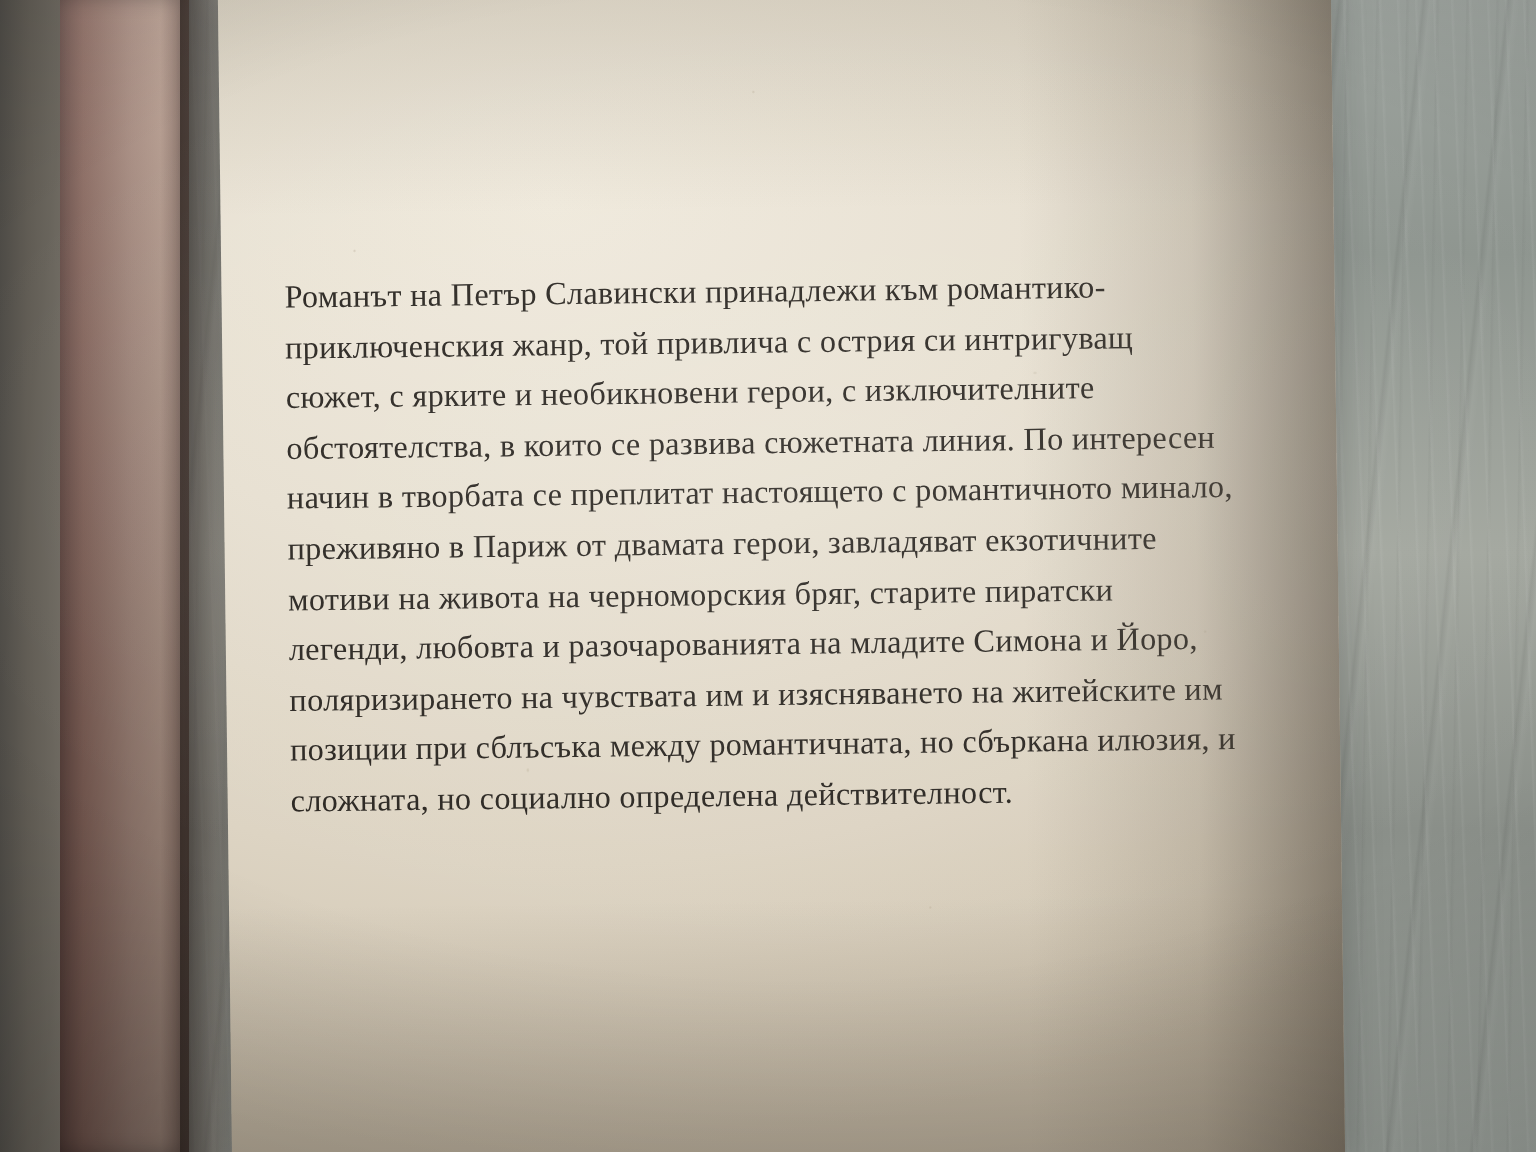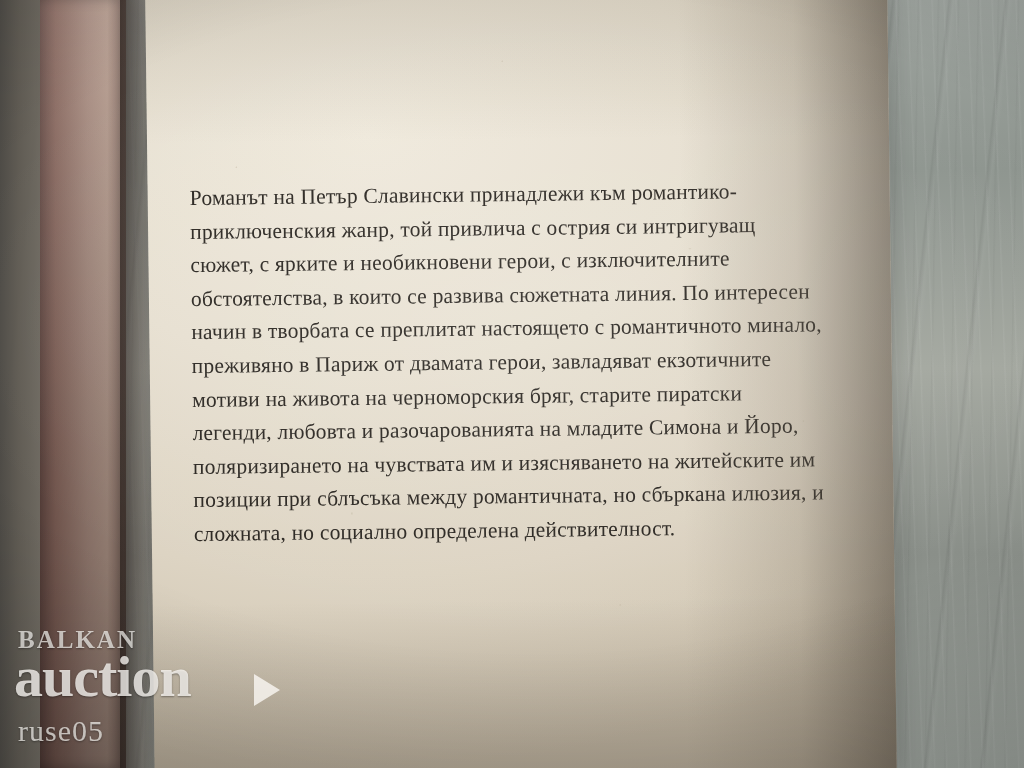--- a/index.html
+++ b/index.html
@@ -212,20 +212,14 @@
       <p class="last">Романът на Петър Славински принадлежи към романтико-приключенския жанр, той привлича с острия си интригуващ сюжет, с ярките и необикновени герои, с изключителните обстоятелства, в които се развива сюжетната линия. По интересен начин в творбата се преплитат настоящето с романтичното минало, преживяно в Париж от двамата герои, завладяват екзотичните мотиви на живота на черноморския бряг, старите пиратски легенди, любовта и разочарованията на младите Симона и Йоро, поляризирането на чувствата им и изясняването на житейските им позиции при сблъсъка между романтичната, но сбъркана илюзия, и сложната, но социално определена действителност.</p>
     </div>
 
     <div class="page-fade-top"></div>
     <div class="page-fade-right"></div>
     <div class="page-fade-bottom"></div>
   </div>
 
   <div class="bg-vignette"></div>
 
-  <div class="watermark">
-    <div class="wm-balkan">BALKAN</div>
-    <div class="wm-auction">auction</div>
-    <div class="wm-play"></div>
-    <div class="wm-user">ruse05</div>
-  </div>
 
 </div>
 
 </body></html>

